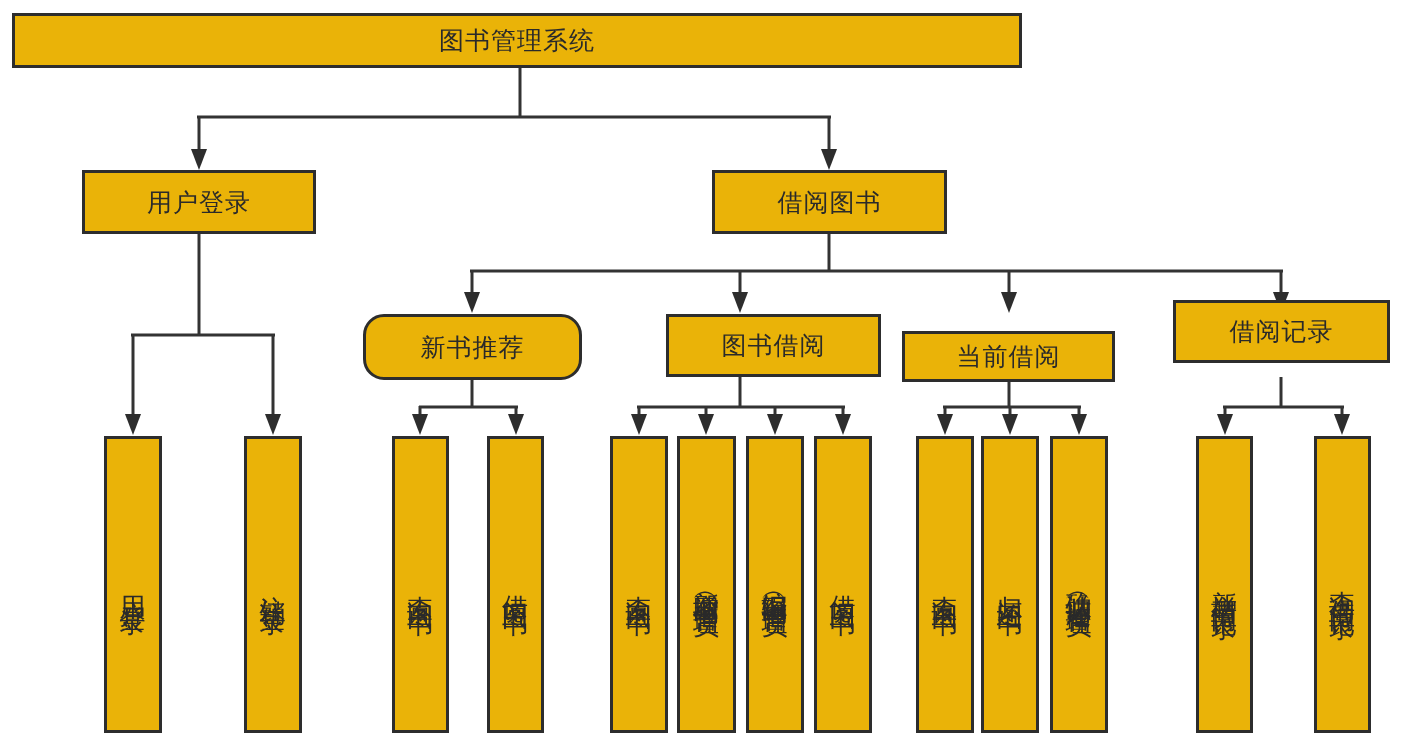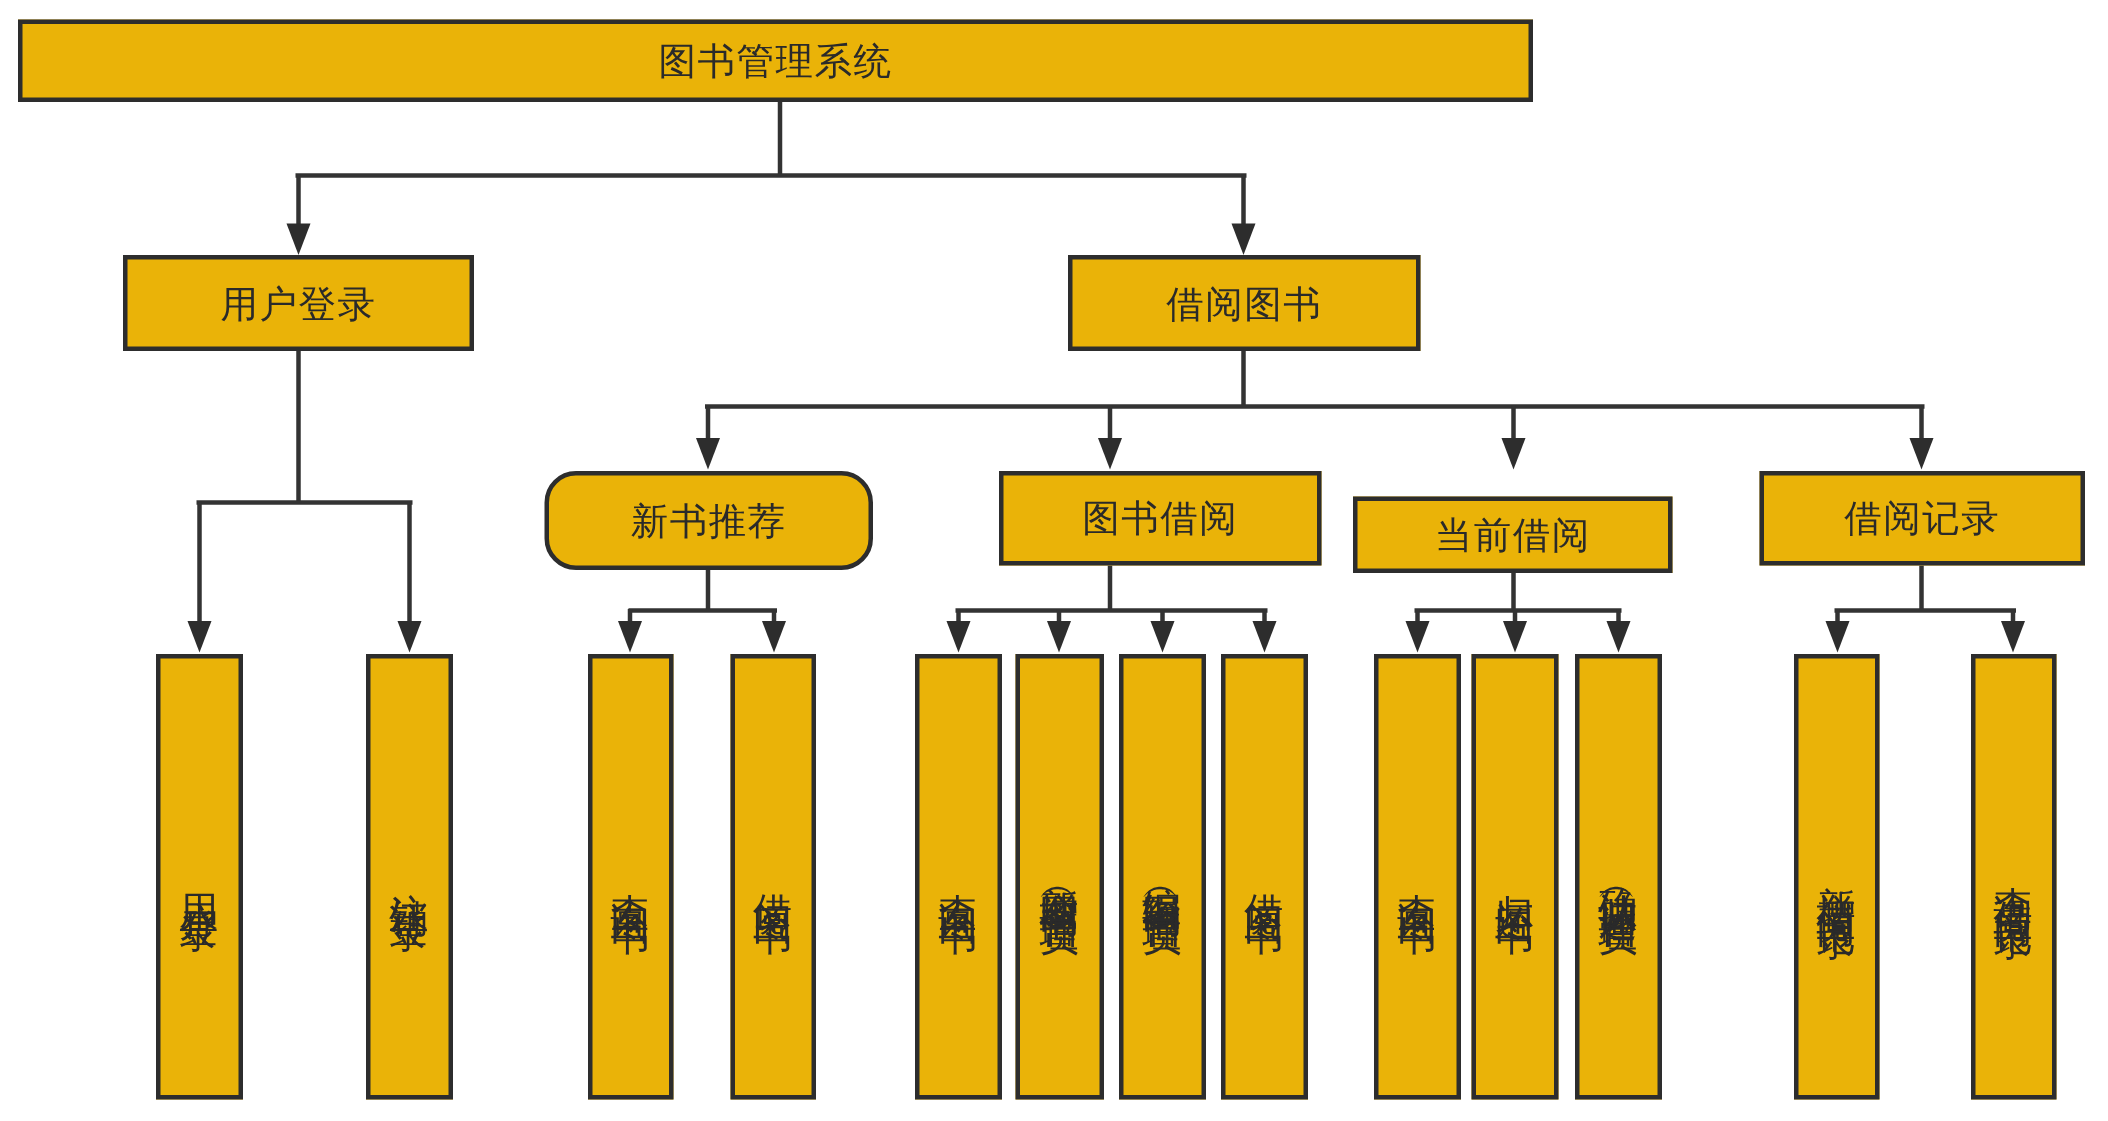--- a/index.html
+++ b/index.html
@@ -122,21 +122,21 @@
   </svg>
 
   <div class="box" style="left:12px; top:13px; width:1010px; height:55px;">图书管理系统</div>
 
   <div class="box" style="left:82px; top:170px; width:234px; height:64px;">用户登录</div>
   <div class="box" style="left:712px; top:170px; width:235px; height:64px;">借阅图书</div>
 
   <div class="box" style="left:363px; top:314px; width:219px; height:66px;border-radius:21px;">新书推荐</div>
   <div class="box" style="left:633px; top:314px; width:215px; height:63px;margin-left:33px;">图书借阅</div>
   <div class="box" style="left:902px; top:331px; width:213px; height:51px;">当前借阅</div>
-  <div class="box" style="left:1173px; top:314px; width:217px; height:63px;text-align:center;">借阅记录</div>
+  <div class="box" style="left:1173px; top:300px; width:217px; height:63px;text-align:center;">借阅记录</div>
 
   <div class="box vbox" style="left:104px; top:436px; width:58px; height:297px;">用户登录</div>
   <div class="box vbox" style="left:244px; top:436px; width:58px; height:297px;">注销登录</div>
 
   <div class="box vbox" style="left:392px; top:436px; width:57px; height:297px;">查询图书</div>
   <div class="box vbox" style="left:487px; top:436px; width:57px; height:297px;">借阅图书</div>
 
   <div class="box vbox" style="left:610px; top:436px; width:58px; height:297px;">查询图书</div>
   <div class="box vbox tight" style="left:677px; top:436px; width:59px; height:297px;">新增图书（管理员）</div>
   <div class="box vbox tight" style="left:746px; top:436px; width:58px; height:297px;">编辑图书（管理员）</div>

